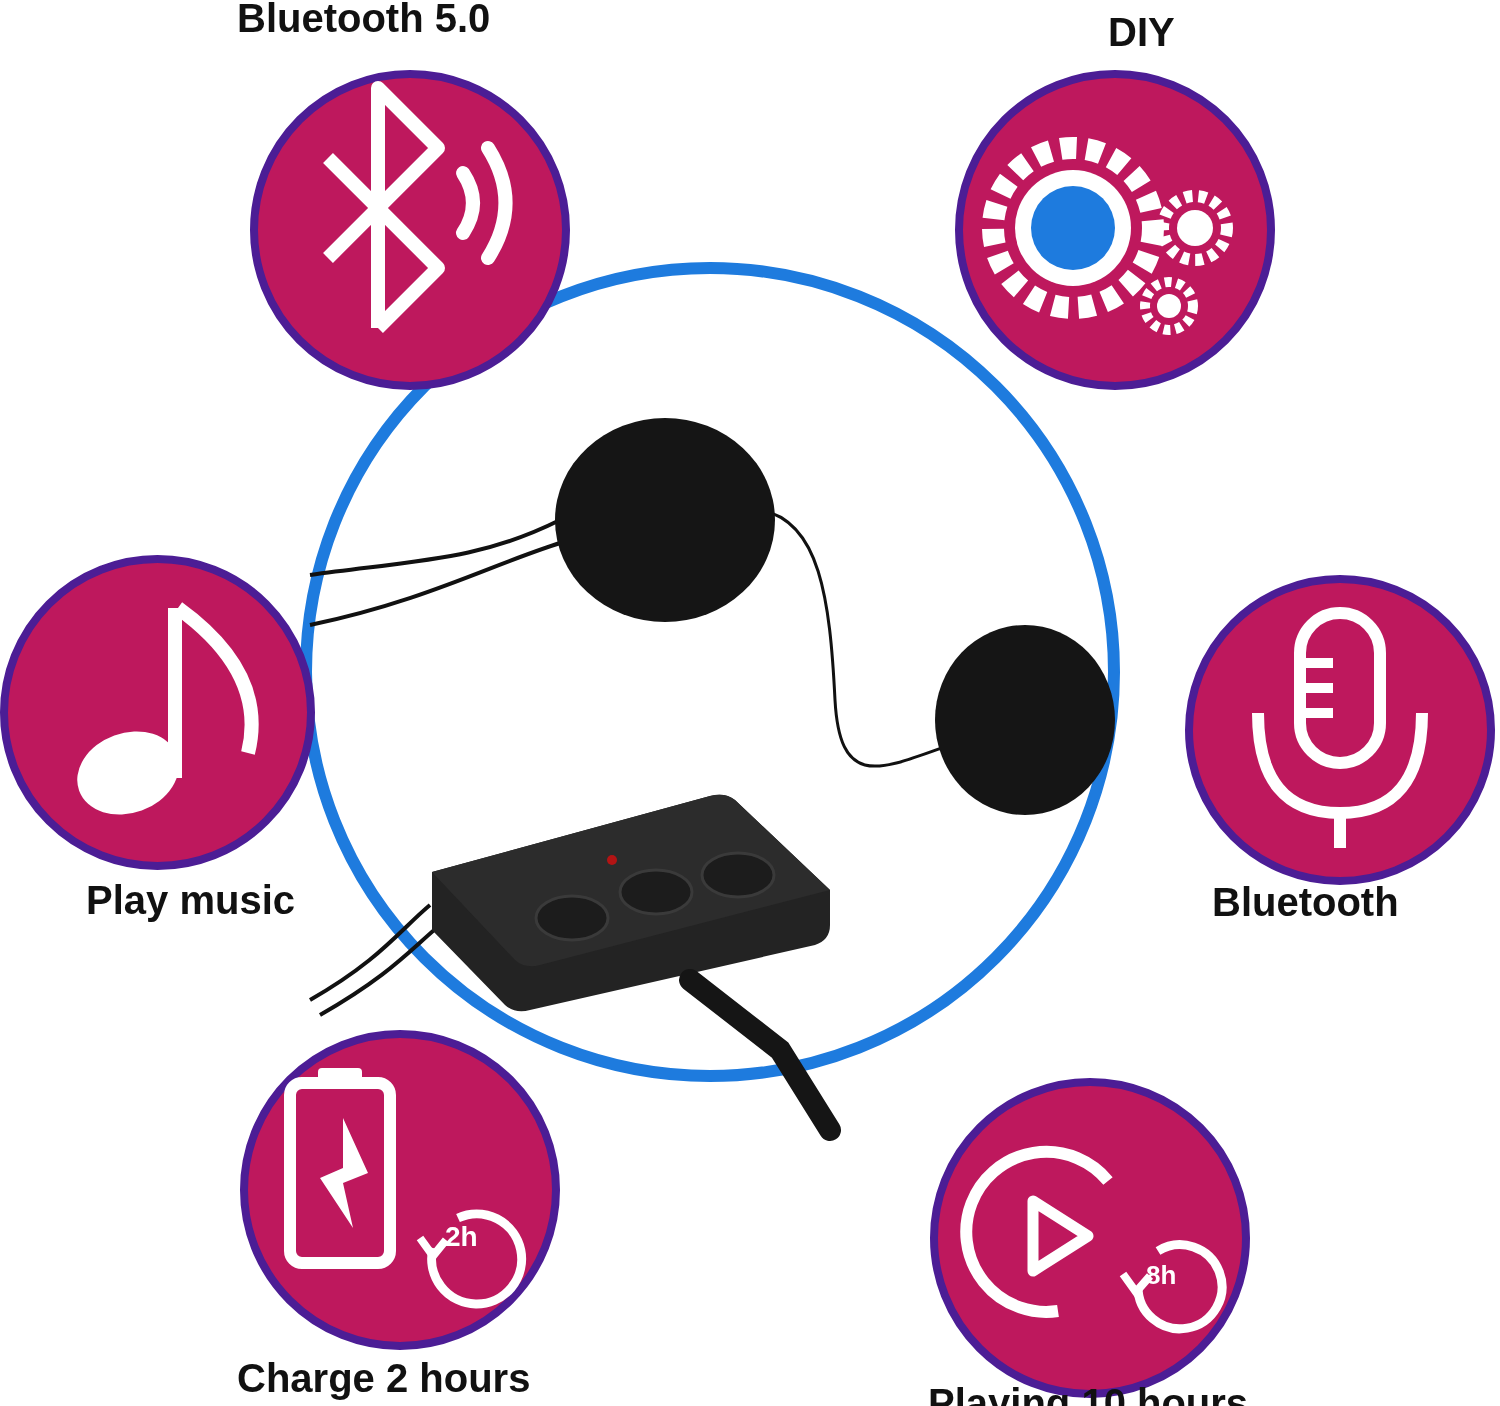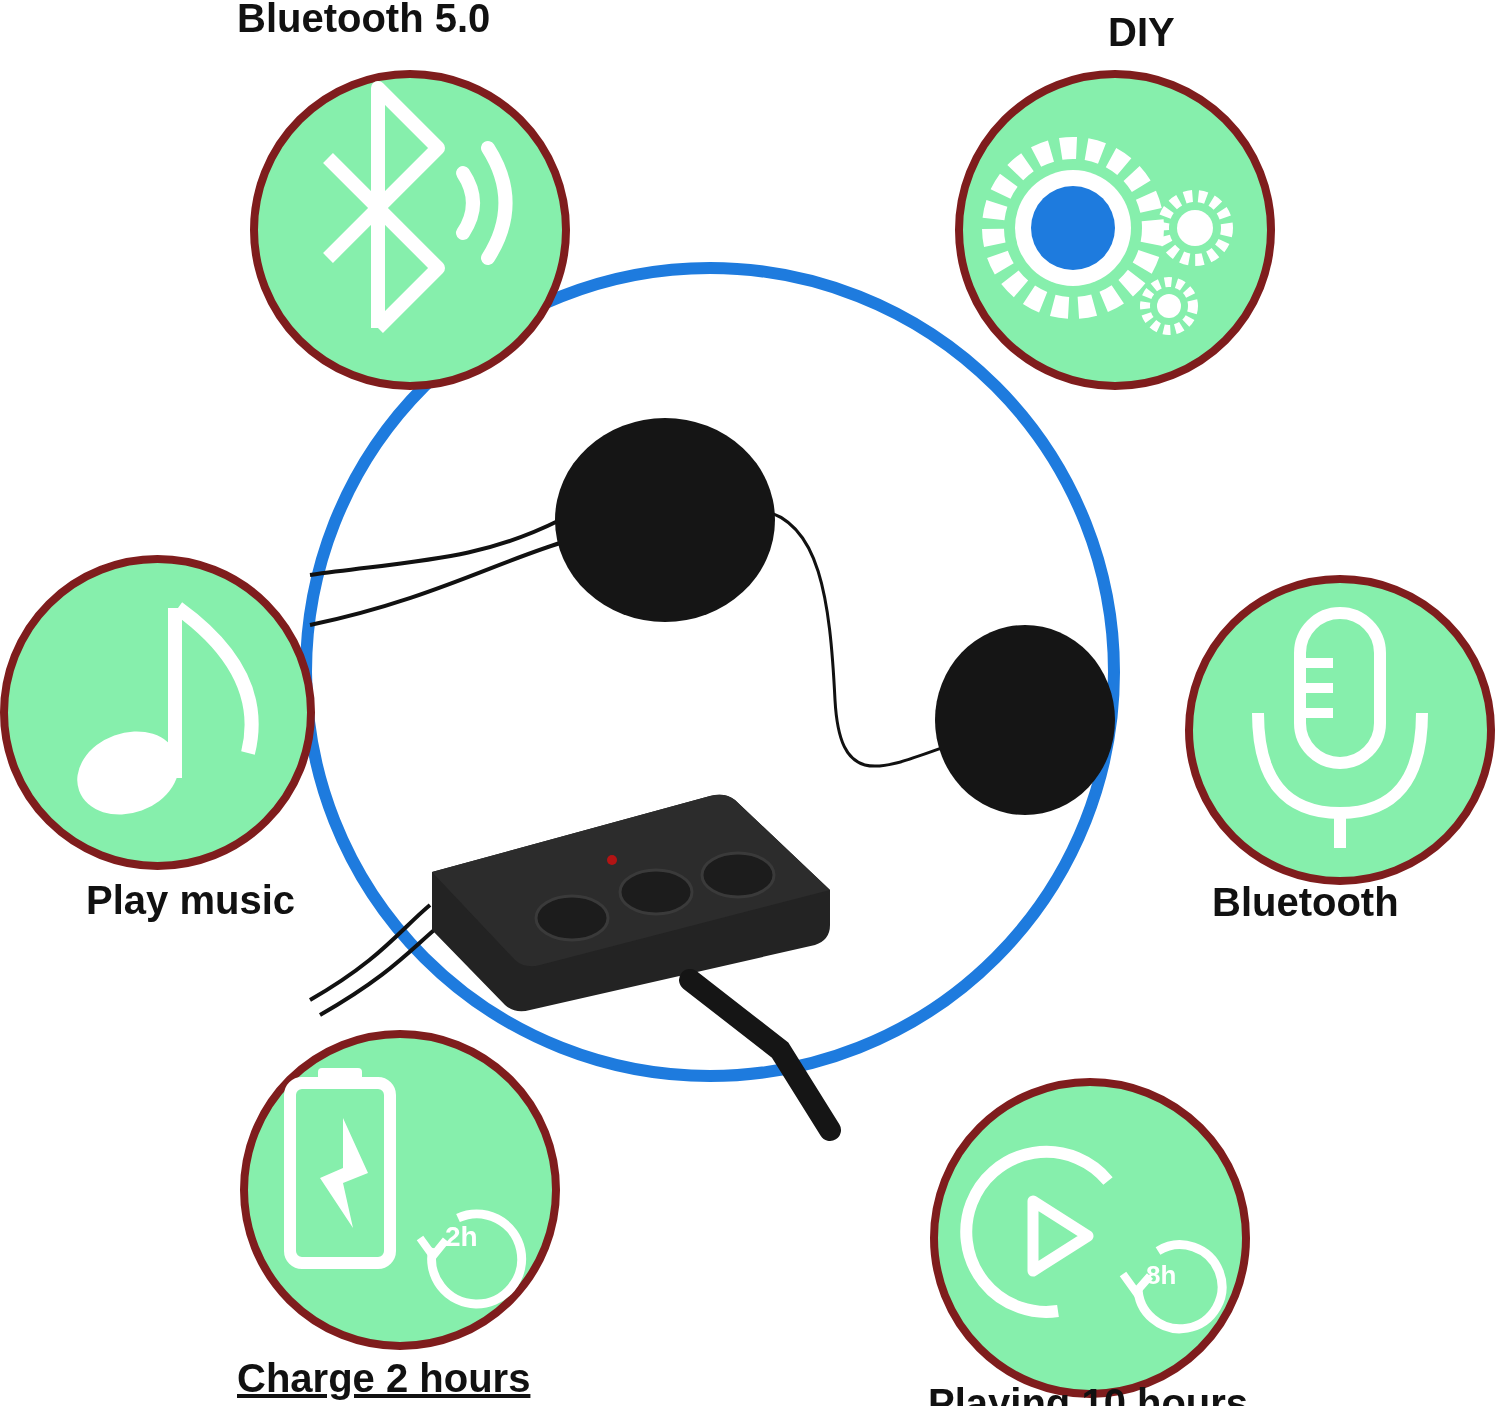--- a/index.html
+++ b/index.html
@@ -1,19 +1,19 @@
 <!DOCTYPE html>
 <html><head>
 <meta charset="utf-8">
 <style>
   html,body{margin:0;padding:0;background:#fff;}
   body{width:1500px;height:1406px;position:relative;overflow:hidden;font-family:"Liberation Sans",sans-serif;}
   .big-ring{position:absolute;left:300px;top:262px;width:820px;height:820px;border-radius:50%;border:12px solid #1e7bde;box-sizing:border-box;background:#fff;}
   .feat{position:absolute;}
-  .circle{position:absolute;border-radius:50%;background:#86efac;border:8px solid #7f1d1d;box-sizing:border-box;}
+  .circle{position:absolute;border-radius:50%;background:#be185d;border:8px solid #4c1d95;box-sizing:border-box;}
   .label{position:absolute;font-weight:bold;font-size:40px;color:#111;white-space:nowrap;}
   svg{position:absolute;left:0;top:0;}
   .product{position:absolute;left:0;top:0;width:1500px;height:1406px;pointer-events:none;}
 </style>
 </head>
 <body>
 
 <div class="big-ring"></div>
 
 <svg class="product" width="1500" height="1406">
@@ -93,21 +93,21 @@
   <div class="circle" style="left:240px;top:1030px;width:320px;height:320px;">
     <svg width="304" height="304">
       <rect x="42" y="45" width="100" height="180" rx="12" fill="none" stroke="#fff" stroke-width="12"></rect>
       <rect x="70" y="30" width="44" height="16" rx="4" fill="#fff"></rect>
       <path d="M95 80 L95 130 L72 140 L105 190 L95 145 L120 135 Z" fill="#fff"></path>
       <path d="M210 180 A45 45 0 1 1 185 210" stroke="#fff" stroke-width="9" fill="none"></path>
       <path d="M172 200 L185 218 L198 202" stroke="#fff" stroke-width="8" fill="none"></path>
       <text x="197" y="208" fill="#fff" font-size="28" font-weight="bold" font-family="Liberation Sans, sans-serif">2h</text>
     </svg>
   </div>
-  <div class="label" style="left:237px;top:1356px;text-decoration:underline;">Charge 2 hours</div>
+  <div class="label" style="left:237px;top:1356px;">Charge 2 hours</div>
 </div>
 
 <div class="feat">
   <div class="circle" style="left:930px;top:1078px;width:320px;height:320px;">
     <svg width="304" height="304">
       <path d="M170 95 A80 80 0 1 0 120 225" stroke="#fff" stroke-width="12" fill="none"></path>
       <path d="M95 115 L95 185 L150 150 Z" fill="none" stroke="#fff" stroke-width="11" stroke-linejoin="round"></path>
       <path d="M220 165 A42 42 0 1 1 200 200" stroke="#fff" stroke-width="9" fill="none"></path>
       <path d="M185 188 L198 206 L212 190" stroke="#fff" stroke-width="8" fill="none"></path>
       <text x="208" y="198" fill="#fff" font-size="26" font-weight="bold" font-family="Liberation Sans, sans-serif">8h</text>

